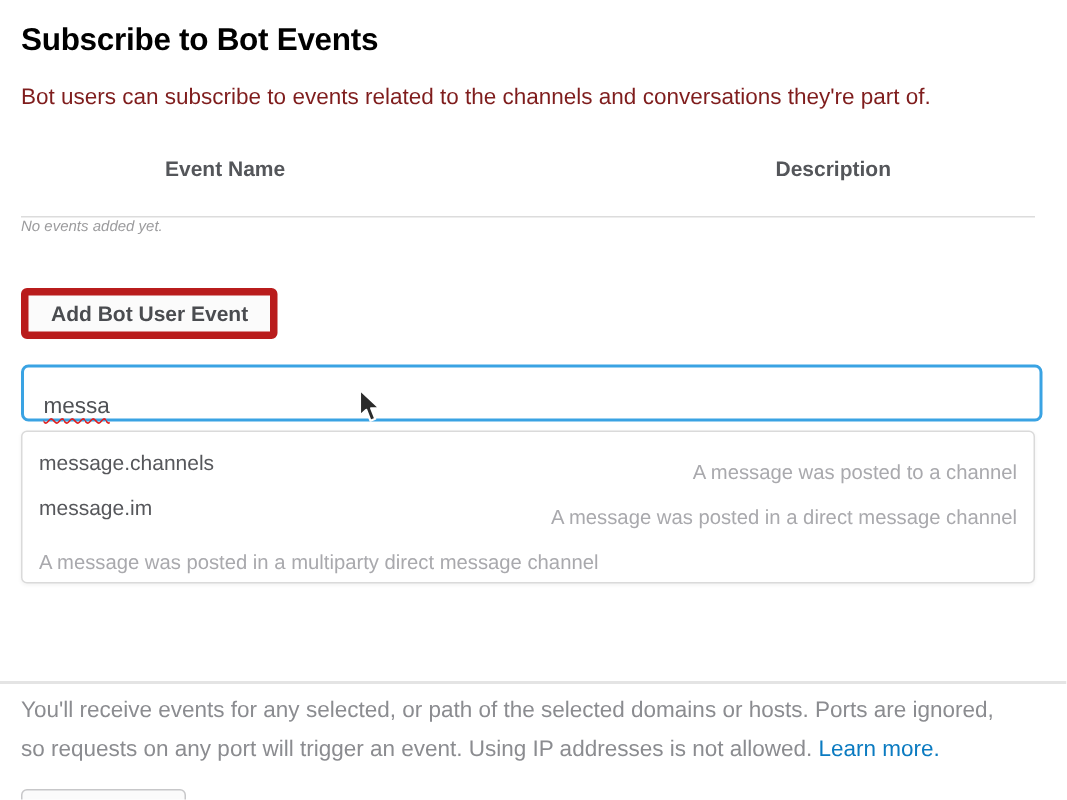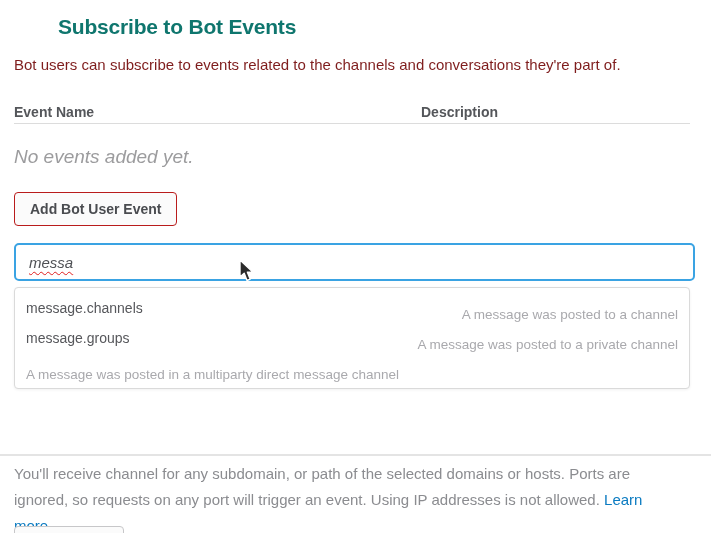--- a/index.html
+++ b/index.html
@@ -6,58 +6,57 @@
   html, body { width: 711px; height: 533px; }
   body {
     position: relative;
     background: #ffffff;
     overflow: hidden;
     font-family: "Liberation Sans", "DejaVu Sans", sans-serif;
     color: #555459;
   }
   .page-title {
     position: absolute; left: 14px; top: 15px;
-    font-size: 21px; font-weight: 700; color: #0f766e;
+    font-size: 21px; font-weight: 700; color: #000000;
     letter-spacing: -0.2px;
-    margin-left: 44px;
   }
   .page-subtitle {
     position: absolute; left: 14px; top: 55px;
     font-size: 15px; color: #7f1d1d; line-height: 20px;
   }
   .table-head {
     position: absolute; left: 14px; top: 104px; width: 676px;
     display: flex; align-items: flex-start;
     border-bottom: 1px solid #dcdcdc;
-    padding-bottom: 3px;
+    padding-bottom: 24px;
+    justify-content: center;
   }
   .th { font-size: 14px; font-weight: 700; color: #54565a; }
   .th-event { width: 407px; }
   .empty-row {
     position: absolute; left: 14px; top: 146px;
-    font-size: 19px; font-style: italic; color: #9c9c9e;
+    font-size: 10px; font-style: italic; color: #9c9c9e;
   }
   .add-btn {
     position: absolute; left: 14px; top: 192px;
     height: 34px; padding: 0 15px;
     background: #fbfbfb;
-    border: 1px solid #b91c1c; border-radius: 4px;
+    border: 5px solid #b91c1c; border-radius: 4px;
     font-family: inherit;
     font-size: 14px; font-weight: 700; color: #4a4c50;
     cursor: pointer;
   }
   .search-box {
     position: absolute; left: 14px; top: 243px;
     width: 681px; height: 38px;
     background: #fff;
     border: 2px solid #3aa3e3; border-radius: 5px;
-    display: flex; align-items: center;
+    display: flex; align-items: flex-end;
     padding: 0 13px;
     cursor: text;
-    font-style: italic;
   }
   .search-text {
     font-size: 15px; color: #4f5155;
     text-decoration: underline wavy #e01e1e 1px;
     text-underline-offset: 3px;
   }
   .dropdown {
     position: absolute; left: 14px; top: 287px;
     width: 676px;
     background: #fff;
@@ -117,29 +116,29 @@
 <div class="search-box">
   <span class="search-text">messa</span>
 </div>
 
 <div class="dropdown">
   <div class="dd-row">
     <span class="dd-name">message.channels</span>
     <span class="dd-desc">A message was posted to a channel</span>
   </div>
   <div class="dd-row">
-    <span class="dd-name">message.groups</span>
-    <span class="dd-desc">A message was posted to a private channel</span>
+    <span class="dd-name">message.im</span>
+    <span class="dd-desc">A message was posted in a direct message channel</span>
   </div>
   <div class="dd-row">
     <span class="dd-desc">A message was posted in a multiparty direct message channel</span>
   </div>
 </div>
 
 <div class="section-divider"></div>
 
-<p class="footer-note"><span>You'll receive channel for any subdomain, or path of the selected domains or hosts. Ports are ignored, so requests on any port will trigger an event. Using IP addresses is not allowed. </span><a class="footer-link">Learn more.</a></p>
+<p class="footer-note"><span>You'll receive events for any selected, or path of the selected domains or hosts. Ports are ignored, so requests on any port will trigger an event. Using IP addresses is not allowed. </span><a class="footer-link">Learn more.</a></p>
 
 <div class="partial-btn"></div>
 
 <svg class="mouse-cursor" viewBox="0 0 17 24">
   <path d="M2 1 L2 18 L6.2 14.2 L9 21.5 L12.2 20.2 L9.4 13.2 L15 13.2 Z" fill="#2b2b2b" stroke="#ffffff" stroke-width="1.4" stroke-linejoin="round"></path>
 </svg>
 
 </body></html>

